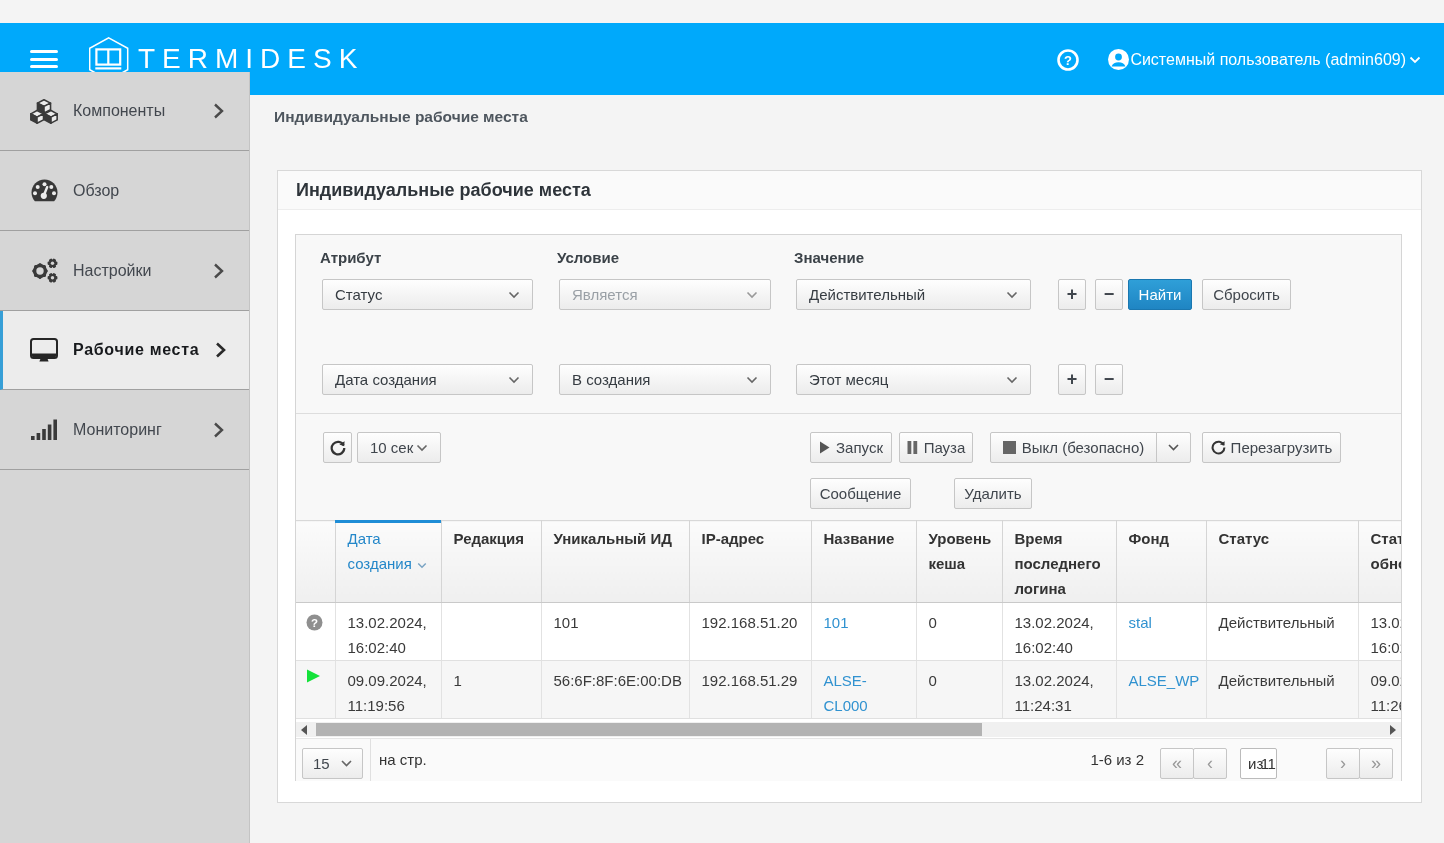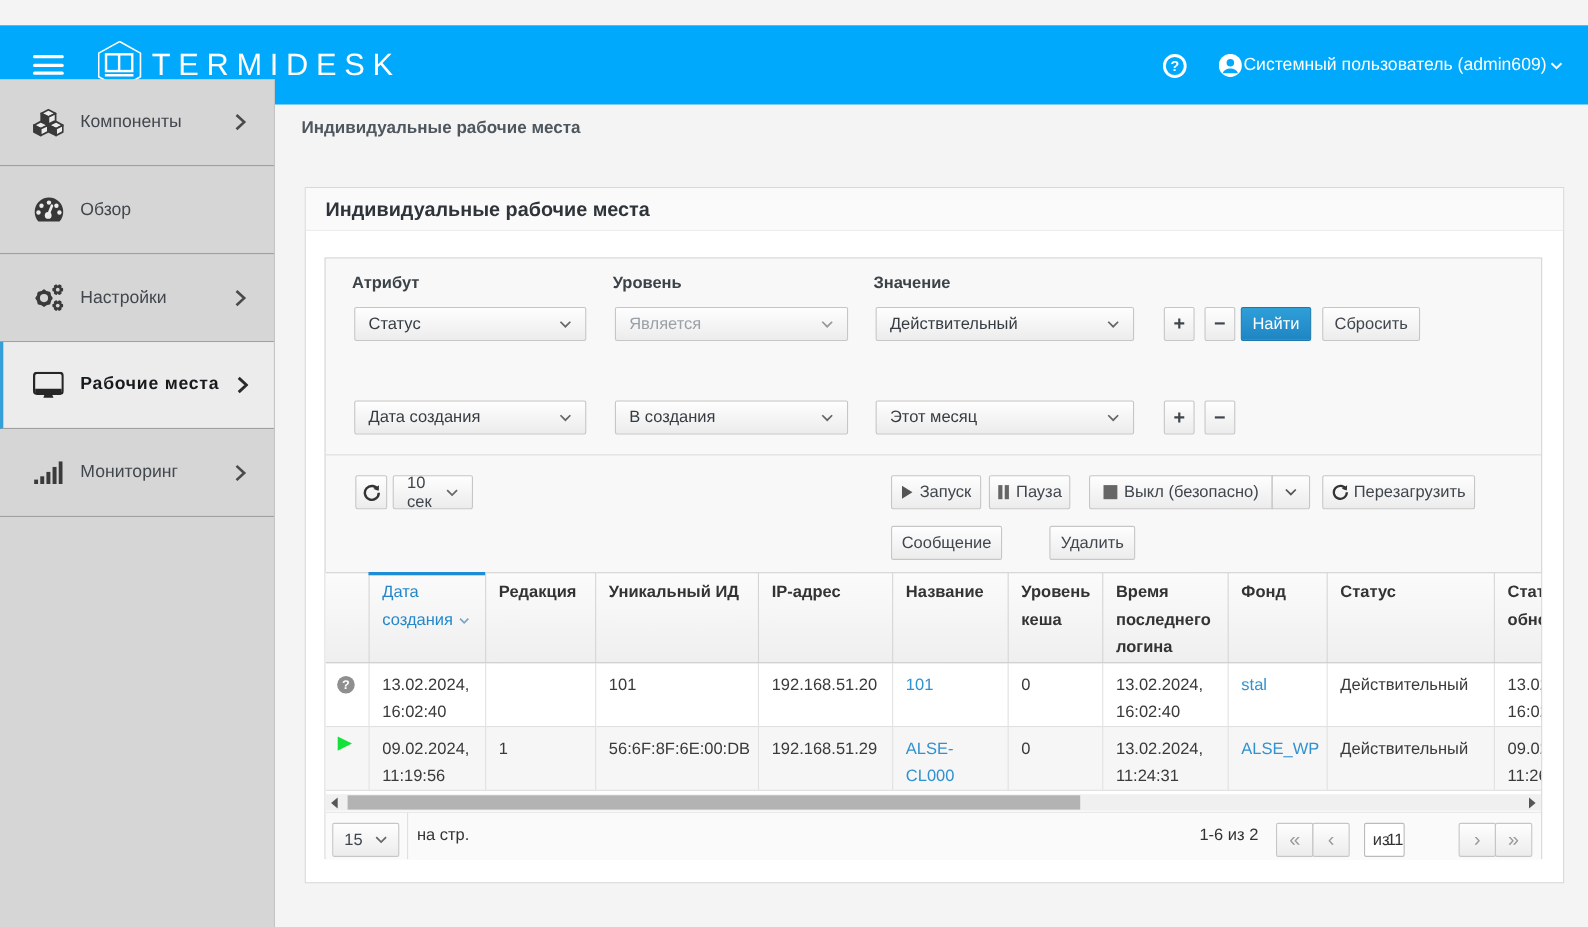--- a/index.html
+++ b/index.html
@@ -192,21 +192,21 @@
   </div>
 </div>
 
 <div class="crumb">Индивидуальные рабочие места</div>
 
 <div class="card">
   <div class="card-title">Индивидуальные рабочие места</div>
   <div class="panel">
 
     <div class="flabel" style="left:24px; top:14px;">Атрибут</div>
-    <div class="flabel" style="left:261px; top:14px;">Уровень</div>
+    <div class="flabel" style="left:261px; top:14px;">Условие</div>
     <div class="flabel" style="left:498px; top:14px;">Значение</div>
 
     <div class="sel" style="left:26px; top:44px; width:211px;">
         <span class="tx">Статус</span>
         <svg width="12" height="8" viewBox="0 0 12 8">
           <path d="M1.5 1.5 L6 6 L10.5 1.5" fill="none" stroke="#666" stroke-width="1.6"></path>
         </svg>
       </div>
     <div class="sel" style="left:263px; top:44px; width:212px; color:#9aa0a6;">
         <span class="tx">Является</span>
@@ -246,21 +246,21 @@
     <div class="btn" style="left:762px; top:129px; width:28px; font-weight:bold; font-size:18px;">+</div>
     <div class="btn" style="left:799px; top:129px; width:28px; font-weight:bold; font-size:18px;">−</div>
     <div class="hsep" style="top:178px;"></div>
 
     <div class="btn" style="left:27px; top:197px; width:29px;">
       <svg width="16" height="16" viewBox="0 0 16 16">
           <path d="M13.6 5.2 A6.3 6.3 0 1 0 14.3 8" fill="none" stroke="#333" stroke-width="2.2"></path>
           <path d="M14.6 1.2 L14.2 6.2 L9.4 4.6 Z" fill="#333"></path>
         </svg>
     </div>
-    <div class="btn" style="left:61px; top:197px; width:73px; justify-content:flex-start; padding:12px 12px;">
+    <div class="btn" style="left:61px; top:197px; width:84px; justify-content:flex-start; padding:12px 12px;">
         <span style="flex:1;">10 сек</span>
         <svg width="12" height="8" viewBox="0 0 12 8">
           <path d="M1.5 1.5 L6 6 L10.5 1.5" fill="none" stroke="#666" stroke-width="1.6"></path>
         </svg>
       </div>
     <div class="btn" style="left:514px; top:197px; width:82px;"><svg width="11" height="13" viewBox="0 0 11 13" style="margin-right:6px;">
           <path d="M1 0.5 L10.5 6.5 L1 12.5 Z" fill="#555"></path>
         </svg>Запуск</div>
     <div class="btn" style="left:603px; top:197px; width:74px;"><svg width="11" height="13" viewBox="0 0 11 13" style="margin-right:6px;">
           <rect x="0.5" width="3.8" height="13" fill="#666"></rect>
@@ -329,21 +329,21 @@
           <td><a class="lnk">stal</a></td>
           <td>Действительный</td>
           <td>13.02.2024, 16:02:40</td>
         </tr>
         <tr class="alt">
           <td style="padding-left:10px;">
                 <svg width="15" height="14" viewBox="0 0 15 14" style="display:block; margin-top:1px;">
                   <path d="M1 0.5 L14 7 L1 13.5 Z" fill="#14e23a"></path>
                 </svg>
               </td>
-          <td>09.02.2024, 11:19:56</td>
+          <td>09.09.2024, 11:19:56</td>
           <td>1</td>
           <td>56:6F:8F:6E:00:DB</td>
           <td>192.168.51.29</td>
           <td><a class="lnk">ALSE-CL000</a></td>
           <td>0</td>
           <td>13.02.2024, 11:24:31</td>
           <td><a class="lnk">ALSE_WP</a></td>
           <td>Действительный</td>
           <td>09.02.2024, 11:26:11</td>
         </tr>

